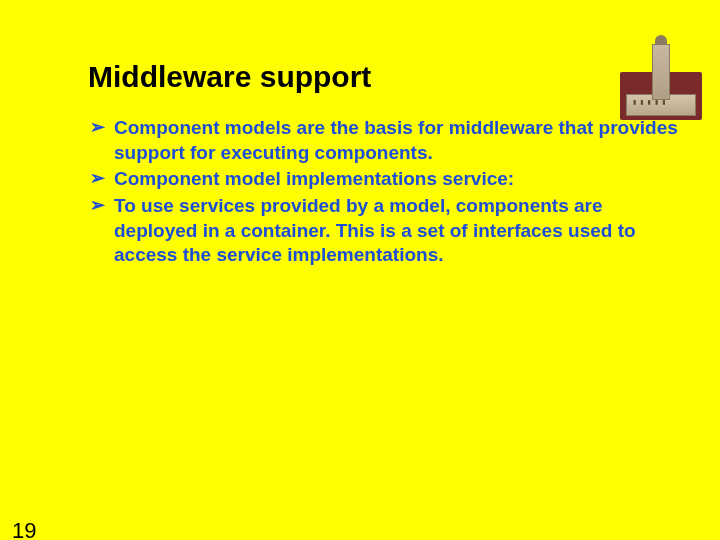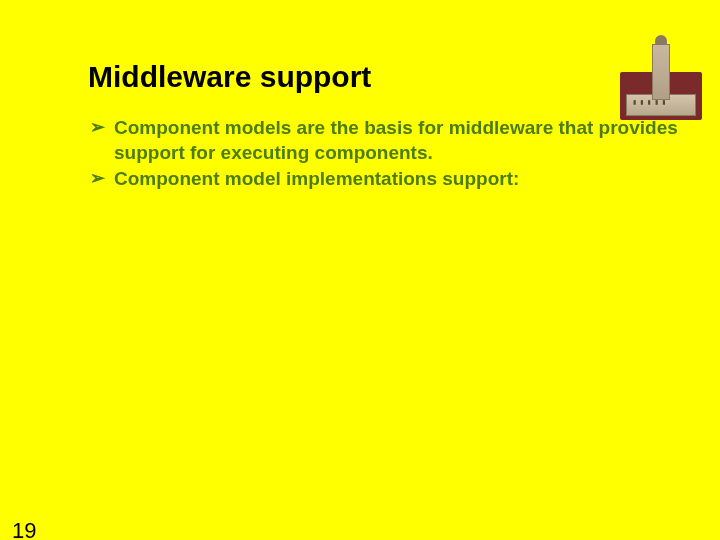--- a/index.html
+++ b/index.html
@@ -21,21 +21,21 @@
   .title {
     font-size: 30px;
     font-weight: bold;
     color: #000;
     margin-bottom: 22px;
     margin-left: -2px;
   }
   .content {
     font-size: 19px;
     font-weight: bold;
-    color: #4d7c0f;
+    color: #1d4ed8;
     line-height: 1.3;
   }
   .bullet-l1 {
     position: relative;
     padding-left: 24px;
     margin-bottom: 2px;
   }
   .bullet-l1::before {
     content: "➢";
     position: absolute;
@@ -133,18 +133,19 @@
   <div class="logo">
     <div class="logo-bg"></div>
     <div class="logo-bldg"></div>
     <div class="logo-tower"></div>
   </div>
 
   <h1 class="title">Middleware support</h1>
 
   <div class="content">
     <div class="bullet-l1">Component models are the basis for middleware that provides support for executing components.</div>
-    <div class="bullet-l1">Component model implementations support:</div>
+    <div class="bullet-l1">Component model implementations service:</div>
+    <div class="bullet-l1">To use services provided by a model, components are deployed in a container. This is a set of interfaces used to access the service implementations.</div>
   </div>
 
   <div class="page-num">19</div>
   <div class="footer">Note content copyright © 2004 Ian Sommerville. NU-specific content copyright © 2004 M. E. Kabay. All rights reserved.</div>
 </div>
 
 </body></html>

